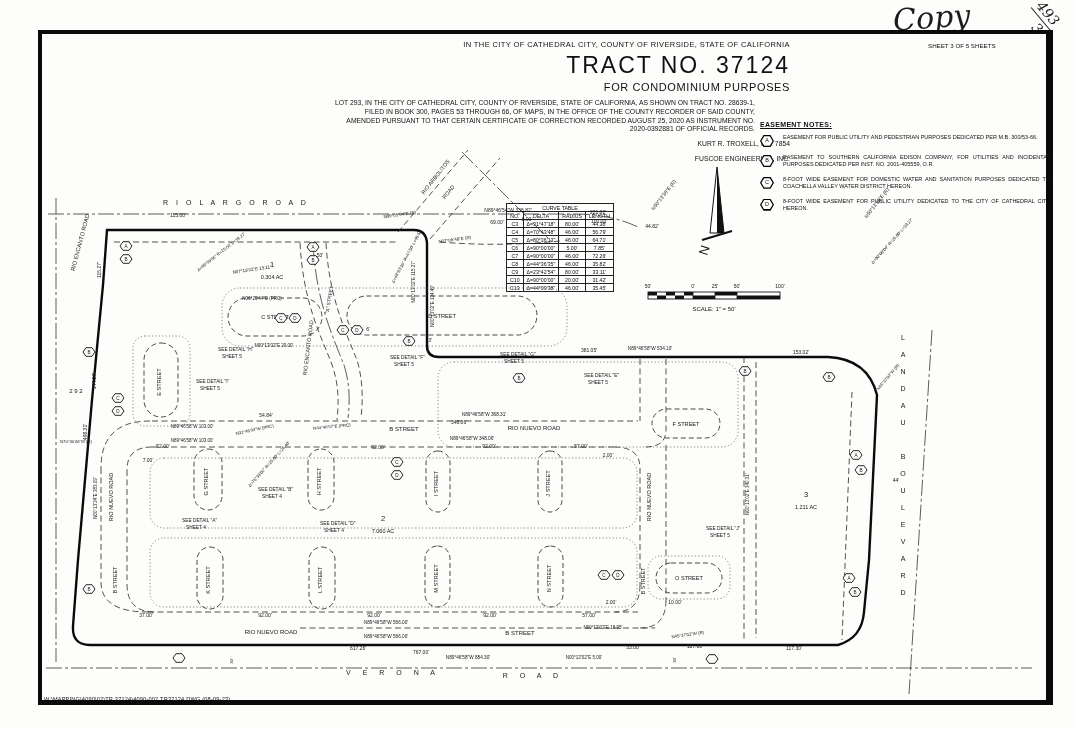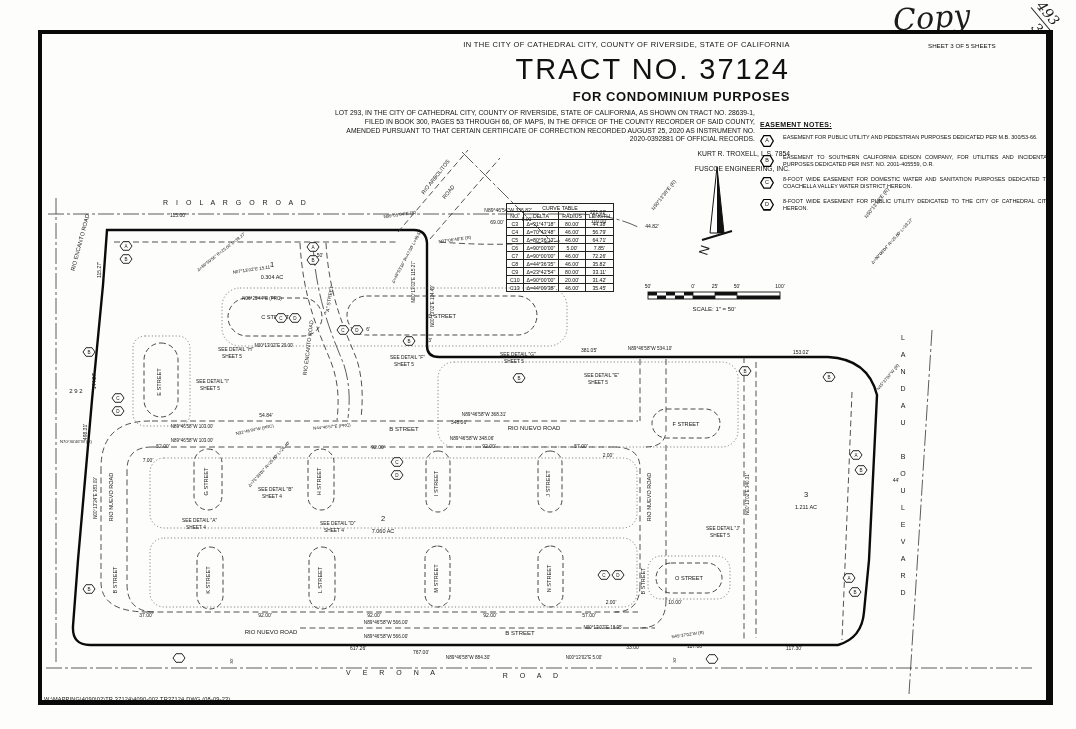--- a/index.html
+++ b/index.html
@@ -3,22 +3,22 @@
 <meta charset="utf-8">
 <style>
   html,body{margin:0;padding:0;background:#e9e9e6;}
   .sheet{position:relative;width:1076px;height:729px;background:#fdfdfc;overflow:hidden;
          font-family:"Liberation Sans",sans-serif;color:#111;}
   .frame{position:absolute;left:38px;top:30px;width:1004px;height:666px;
          border-style:solid;border-color:#0a0a0a;border-width:4px 7px 5px 4px;}
   .abs{position:absolute;}
   .title-block{left:300px;top:40px;width:490px;text-align:right;line-height:1.25;}
   .t-line1{font-size:7.5px;letter-spacing:.4px;}
-  .t-tract{font-size:29px;letter-spacing:2px;margin-top:2px;}
-  .t-purpose{font-size:13px;letter-spacing:.6px;margin-top:1px;font-weight:bold;}
+  .t-tract{font-size:23px;letter-spacing:2px;margin-top:2px;}
+  .t-purpose{font-size:11px;letter-spacing:.6px;margin-top:1px;}
   .t-desc{font-size:6.8px;width:420px;margin:4px auto 0;line-height:1.3;}
   .t-surv{font-size:6.8px;margin-top:6px;}
   .sheet-label{left:928px;top:42px;font-size:6.2px;}
   .copy-stamp{left:893px;top:0px;font-size:30px;font-style:italic;
               font-family:"DejaVu Serif",serif;transform:rotate(-4deg);color:#1c1c1c;}
   .corner-stamp{left:1026px;top:2px;transform:rotate(50deg);font-style:italic;
                 font-family:"DejaVu Serif",serif;font-size:14px;color:#1c1c1c;text-align:center;}
   .corner-stamp .top{display:block;border-bottom:1.4px solid #1c1c1c;padding:0 2px 1px;}
   .corner-stamp .bot{display:block;padding-left:9px;}
   .easement{left:760px;top:121px;width:290px;}

